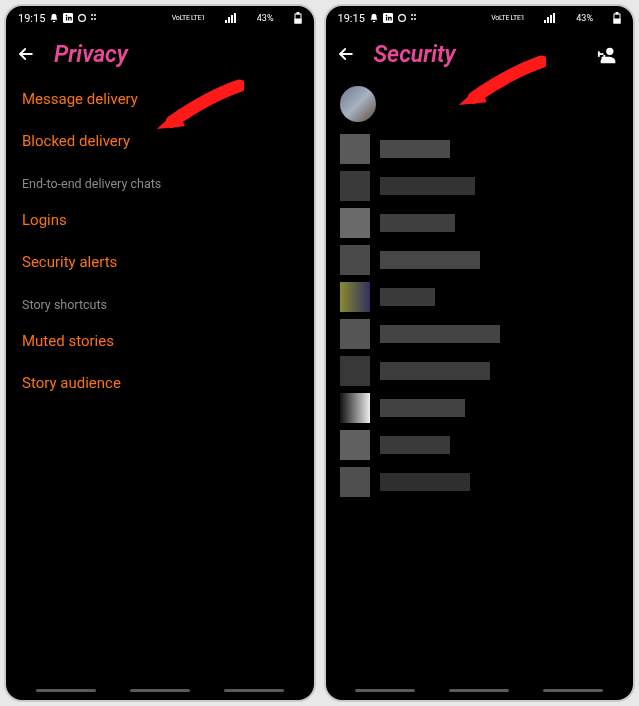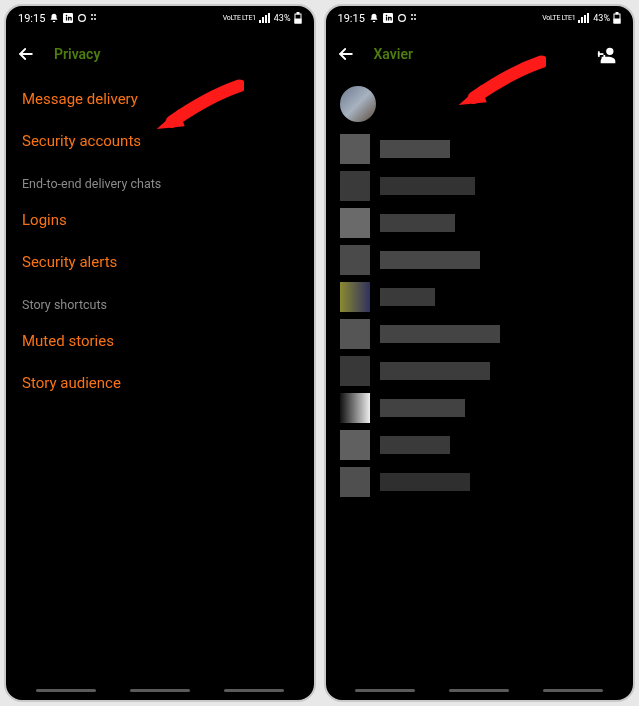--- a/index.html
+++ b/index.html
@@ -33,31 +33,31 @@
   .status-bar {
     height: 24px;
     display: flex;
     align-items: center;
     justify-content: space-between;
     padding: 0 12px;
     font-size: 11px;
     color: #fff;
   }
   .status-left { display: flex; align-items: center; gap: 4px; }
-  .status-right { display: flex; align-items: center; gap: 3px; font-size: 9px; }
+  .status-right { display: flex; align-items: center; gap: 20px; font-size: 9px; }
   .sb-icon { display:inline-flex; }
   .header {
     height: 48px;
     display: flex;
     align-items: center;
     padding: 0 10px;
     gap: 18px;
     position: relative;
   }
-  .header-title { font-size: 14px; font-weight: 600; color:#4d7c0f; }
+  .header-title { font-size: 23px; font-weight: 600; color:#ec4899;font-style:italic; }
   .back-arrow { width: 20px; height: 20px; display:flex; align-items:center; justify-content:center; }
   .add-person { position:absolute; right:14px; top:14px; width:22px; height:22px; }
   .section-header {
     font-size: 12.5px;
     color: #8a8a8a;
     padding: 14px 16px 8px 16px;
   }
   .menu-item {
     font-size: 15px;
     color: #f97316;
@@ -166,21 +166,21 @@
         <svg width="20" height="20" viewBox="0 0 24 24" fill="none" stroke="#fff" stroke-width="2.2" stroke-linecap="round" stroke-linejoin="round">
             <path d="M19 12H5"></path>
             <path d="M11 18l-6-6 6-6"></path>
           </svg>
       </div>
       <div class="header-title">Privacy</div>
     </div>
 
     <div class="content">
       <div class="menu-item">Message delivery</div>
-      <div class="menu-item">Security accounts</div>
+      <div class="menu-item">Blocked delivery</div>
 
       <div class="section-header">End-to-end delivery chats</div>
       <div class="menu-item">Logins</div>
       <div class="menu-item">Security alerts</div>
 
       <div class="section-header">Story shortcuts</div>
       <div class="menu-item">Muted stories</div>
       <div class="menu-item">Story audience</div>
     </div>
 
@@ -252,21 +252,21 @@
       </div>
     </div>
 
     <div class="header">
       <div class="back-arrow">
         <svg width="20" height="20" viewBox="0 0 24 24" fill="none" stroke="#fff" stroke-width="2.2" stroke-linecap="round" stroke-linejoin="round">
             <path d="M19 12H5"></path>
             <path d="M11 18l-6-6 6-6"></path>
           </svg>
       </div>
-      <div class="header-title">Xavier</div>
+      <div class="header-title">Security</div>
       <div class="add-person">
         <svg width="22" height="22" viewBox="0 0 24 24" fill="#fff">
             <path d="M15 12a4 4 0 100-8 4 4 0 000 8zm-9 0h2v2H6v2h2v2h2v-2h2v-2h-2v-2H8zm7 2c-3 0-8 1.5-8 4.5V21h16v-2.5c0-3-5-4.5-8-4.5z" transform="translate(-1 0)"></path>
             <rect x="1" y="8" width="2" height="6" fill="#fff"></rect>
             <rect x="-1" y="10" width="6" height="2" fill="#fff" transform="translate(2 0)"></rect>
           </svg>
       </div>
     </div>
 
     <div class="content">

